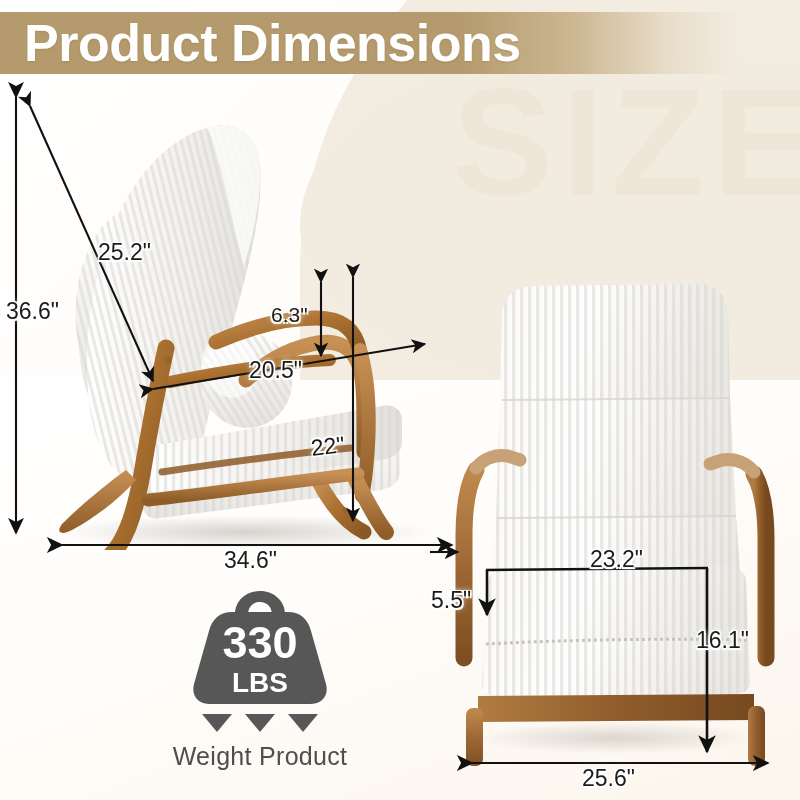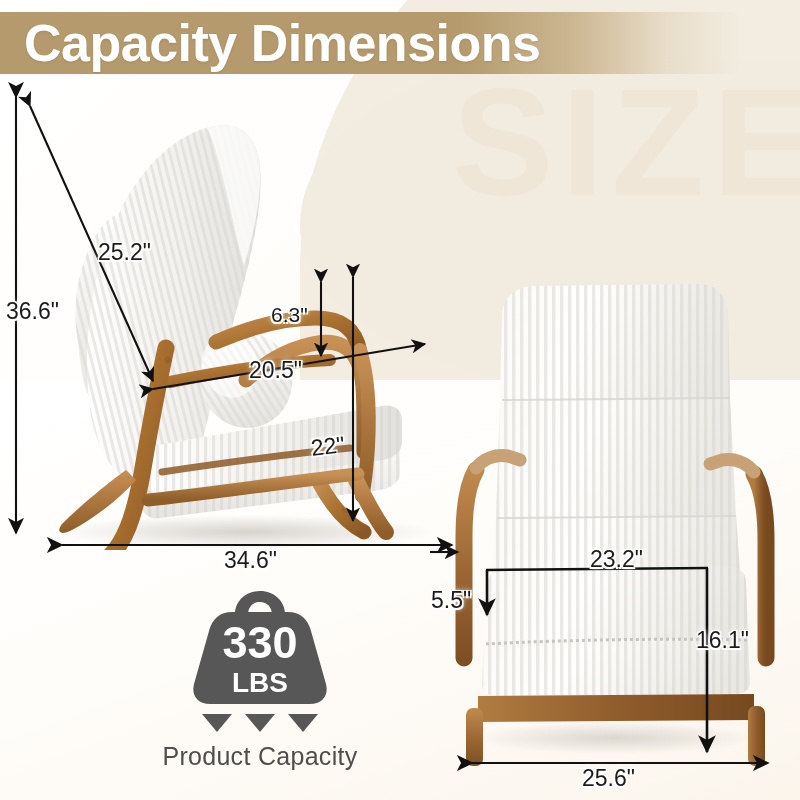--- a/index.html
+++ b/index.html
@@ -89,21 +89,21 @@
 
 <div id="stage">
 
   <div class="bg-base"></div>
   <div class="bg-curve"></div>
   <div class="bg-curve2"></div>
   <div class="bg-lower-wash"></div>
   <div class="watermark">SIZE</div>
 
   <div class="header-band"></div>
-  <div class="header-title">Capacity Dimensions</div>
+  <div class="header-title">Product Dimensions</div>
 
   <div class="chair" style="left:20px; top:80px;">
     <svg width="430" height="470" viewBox="0 0 430 470">
       <defs>
         <linearGradient id="wood1" x1="0" y1="0" x2="1" y2="1">
           <stop offset="0%" stop-color="#c28c51"></stop>
           <stop offset="45%" stop-color="#a9702f"></stop>
           <stop offset="100%" stop-color="#8a5826"></stop>
         </linearGradient>
         <linearGradient id="wood2" x1="0" y1="0" x2="0" y2="1">
@@ -320,16 +320,16 @@
 
       <text x="120" y="72" text-anchor="middle" fill="#ffffff" font-family="Liberation Sans, sans-serif" font-size="45" font-weight="bold">330</text>
 
       <text x="120" y="106" text-anchor="middle" fill="#ffffff" font-family="Liberation Sans, sans-serif" font-size="28" font-weight="bold">LBS</text>
     </svg>
     <svg width="240" height="24" viewBox="0 0 240 24" style="display:block;">
       <path d="M62 2 L92 2 L77 20 Z" fill="#575757"></path>
       <path d="M105 2 L135 2 L120 20 Z" fill="#575757"></path>
       <path d="M148 2 L178 2 L163 20 Z" fill="#575757"></path>
     </svg>
-    <div class="weight-caption">Product Capacity</div>
+    <div class="weight-caption">Weight Product</div>
   </div>
 
 </div>
 
 </body></html>

